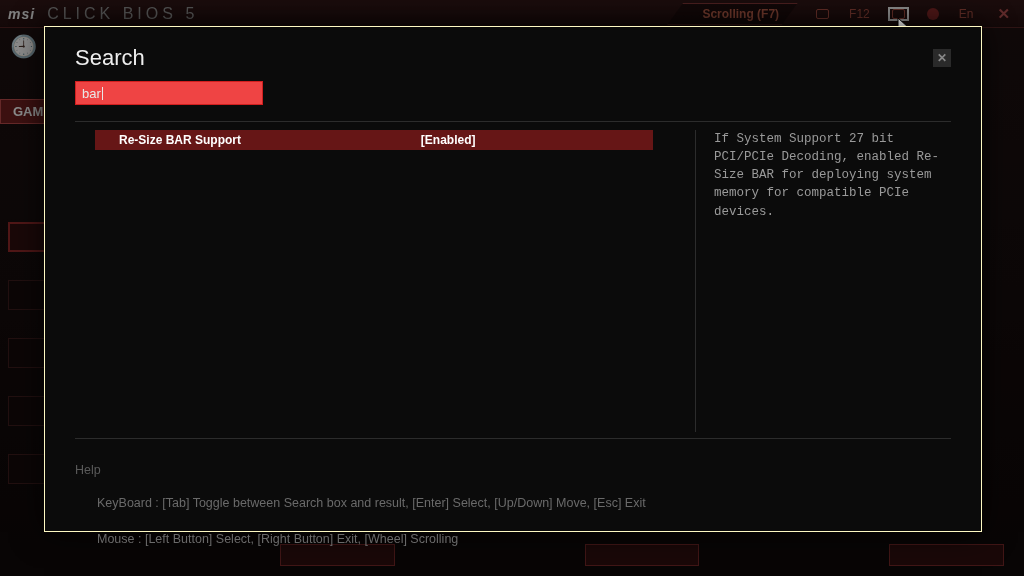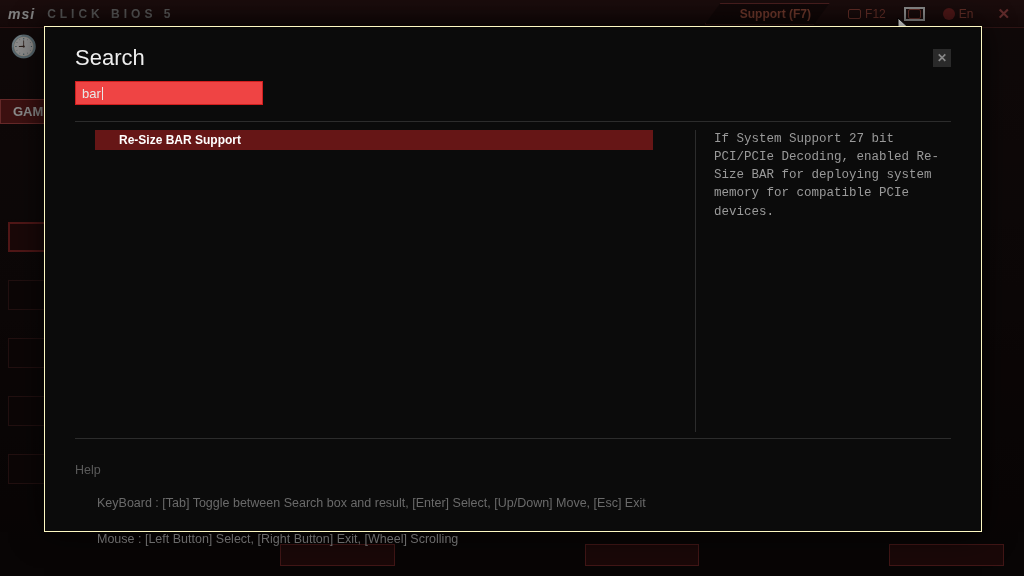--- a/index.html
+++ b/index.html
@@ -18,29 +18,29 @@
     position: absolute; top: 0; left: 0; right: 0; height: 28px;
     background: linear-gradient(#3a1414, #2a0d0d);
     display: flex; align-items: center;
     color: #bbb;
     padding: 0 8px;
     font-size: 12px;
     border-bottom: 1px solid #642020;
     gap: 12px;
   }
   .bg-logo { font-weight: bold; font-style: italic; letter-spacing: 1px; color:#e8e8e8; font-size:14px;}
-  .bg-title { letter-spacing: 4px; color:#999; font-size:12px; font-weight:bold;}
+  .bg-title { letter-spacing: 4px; color:#999; font-size:16px; font-weight:normal;}
   .bg-spacer { flex:1; }
   .bg-adv-tab {
     background: rgba(0,0,0,.3); border:1px solid #a03030; color:#e25a3a;
     padding:3px 18px 3px 34px; font-size:12px; font-weight:bold;
     clip-path: polygon(16px 0, 100% 0, calc(100% - 16px) 100%, 0 100%);
   }
   .bg-btn, .bg-lang, .bg-close {
-    color:#d04a38; font-size:12px; padding:2px 6px; display:flex; align-items:center; gap:4px;
+    color:#d04a38; font-size:12px; padding:2px 6px; display:flex; align-items:center; gap:20px;
   }
   .bg-lang-flag { width:12px; height:12px; border-radius:50%; background:#b02020;}
   .bg-close { font-weight:bold; font-size:15px; color:#c44; }
   .bg-ico-box { width:13px; height:10px; border:1.5px solid #d04a38; border-radius:2px;}
   .bg-highlight { outline:2px solid #fff; outline-offset:-2px; padding:2px 4px;}
   .cursor-arrow { position:absolute; top:17px; left:897px; z-index:5; pointer-events:none;}
   .bg-clock { position:absolute; top:34px; left:10px; color:#b06060; font-size:22px;}
   .bg-gaming-tab { position:absolute; top:99px; left:0; background:#8a1818; color:#fff; font-weight:bold; font-size:13px; padding:4px 12px; border:1px solid #e04040;}
   .bg-left-strip { position:absolute; top:210px; left:0; width:60px; display:flex; flex-direction:column; gap:28px; padding:12px 8px;}
   .bg-left-strip .cell { width:44px; height:30px; border:1px solid #4a1a1a; background:#1a0a0a;}
@@ -84,21 +84,21 @@
   .help-block .hk { color:#6a6a6a; font-size:12.5px; margin-top:17px; padding-left:22px; line-height:1.5;}
 </style>
 </head>
 <body>
 
 <div class="bg-layer">
   <div class="bg-topbar">
     <span class="bg-logo">msi</span>
     <span class="bg-title">CLICK BIOS 5</span>
     <span class="bg-spacer"></span>
-    <span class="bg-adv-tab">Support (F7)</span>
+    <span class="bg-adv-tab">Scrolling (F7)</span>
     <span class="bg-btn">
       <span class="bg-ico-box"></span>
       <span>F12</span>
     </span>
     <span class="bg-btn bg-highlight">
       <span class="bg-ico-box"></span>
     </span>
     <span class="bg-lang">
       <span class="bg-lang-flag"></span>
       <span>En</span>
@@ -137,20 +137,21 @@
       <span class="search-input-wrap">
         <span class="txt">bar</span>
           <span class="caret"></span>
       </span>
     </div>
     <hr class="sep">
     <div class="content-row">
       <div class="results">
         <div class="result-item">
           <span class="name">Re-Size BAR Support</span>
+          <span class="val">[Enabled]</span>
         </div>
       </div>
       <div class="v-div"></div>
       <div class="desc">If System Support 27 bit PCI/PCIe Decoding, enabled Re-Size BAR for deploying system memory for compatible PCIe devices.</div>
     </div>
     <hr class="sep">
   </div>
   <div class="help-block">
     <div class="hh">Help</div>
     <div class="hk">KeyBoard :  [Tab]  Toggle between Search box and result,   [Enter]  Select,   [Up/Down]  Move,   [Esc]  Exit</div>

